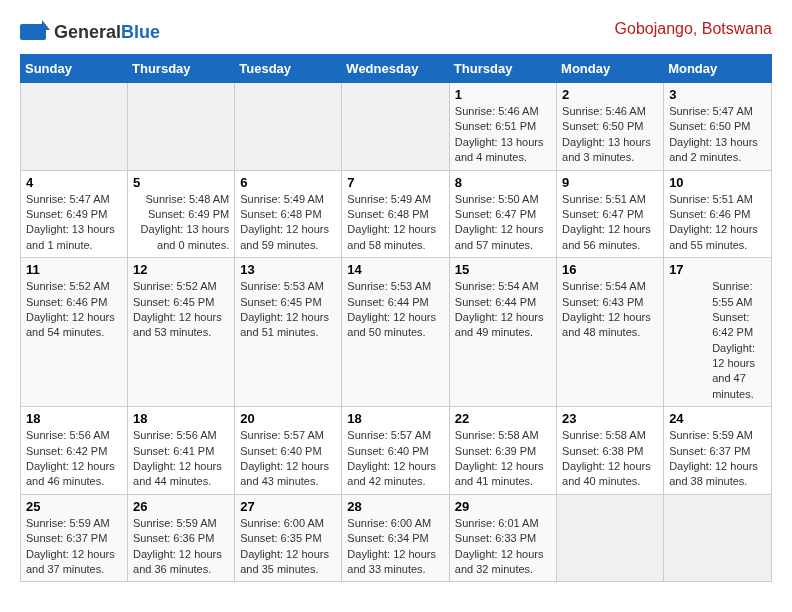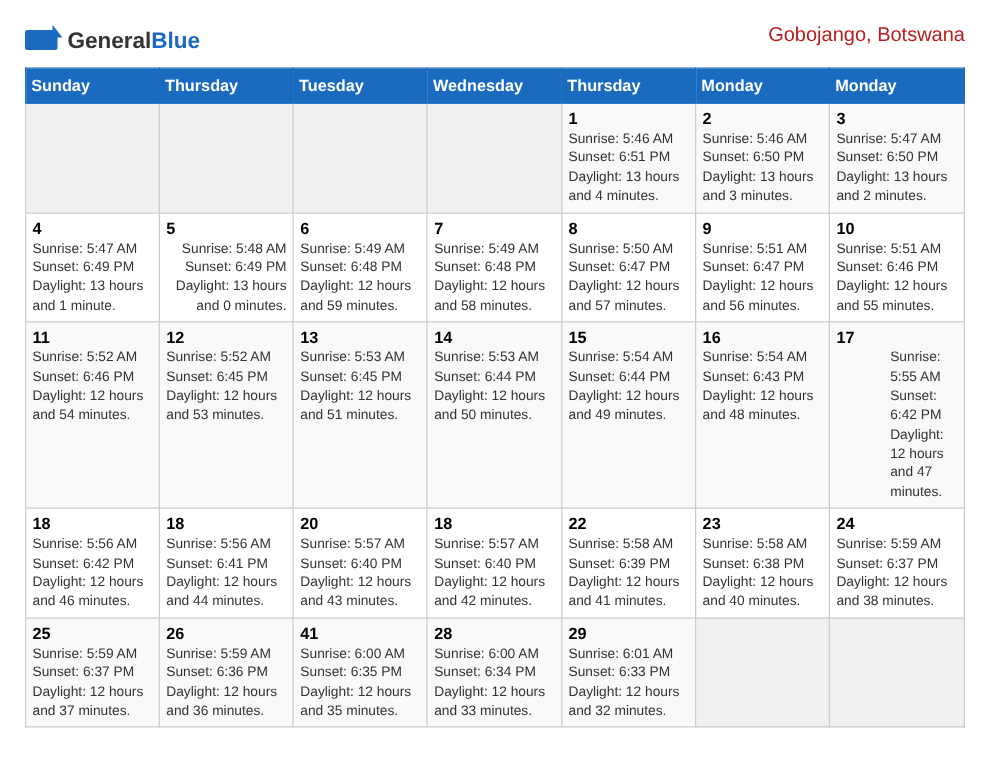--- a/index.html
+++ b/index.html
@@ -309,21 +309,21 @@
 and 37 minutes.</div>
         </td>
         <td>
           <span class="day-number">26</span>
           <div class="day-info" style="white-space: pre-line;">Sunrise: 5:59 AM
 Sunset: 6:36 PM
 Daylight: 12 hours
 and 36 minutes.</div>
         </td>
         <td>
-          <span class="day-number">41</span>
+          <span class="day-number">27</span>
           <div class="day-info" style="white-space: pre-line;">Sunrise: 6:00 AM
 Sunset: 6:35 PM
 Daylight: 12 hours
 and 35 minutes.</div>
         </td>
         <td>
           <span class="day-number">28</span>
           <div class="day-info" style="white-space: pre-line;">Sunrise: 6:00 AM
 Sunset: 6:34 PM
 Daylight: 12 hours

